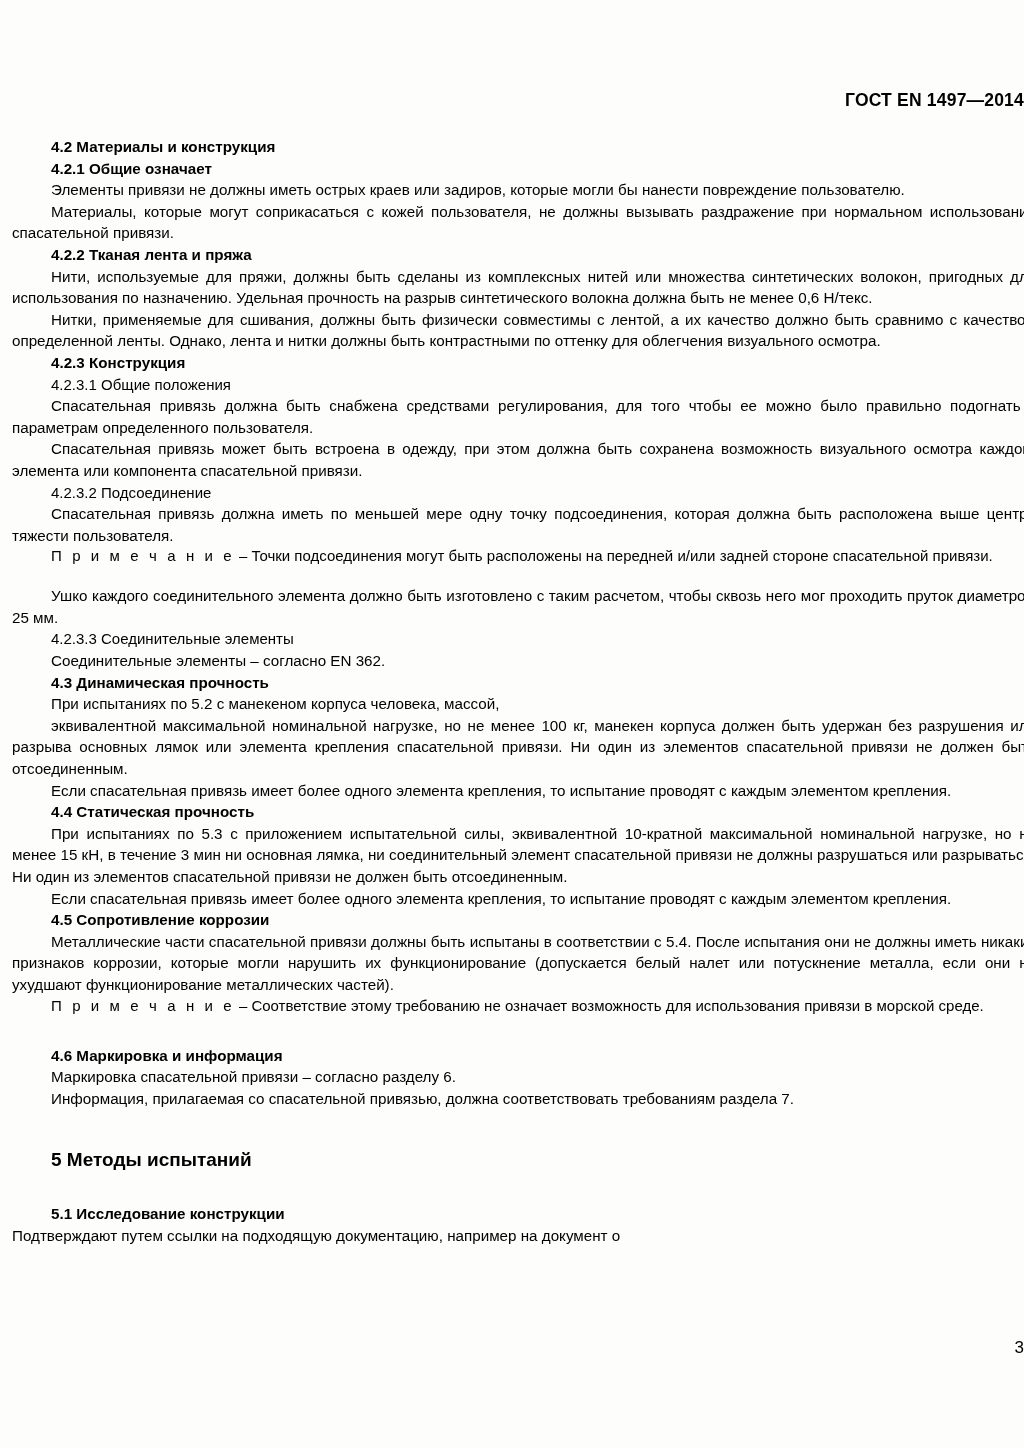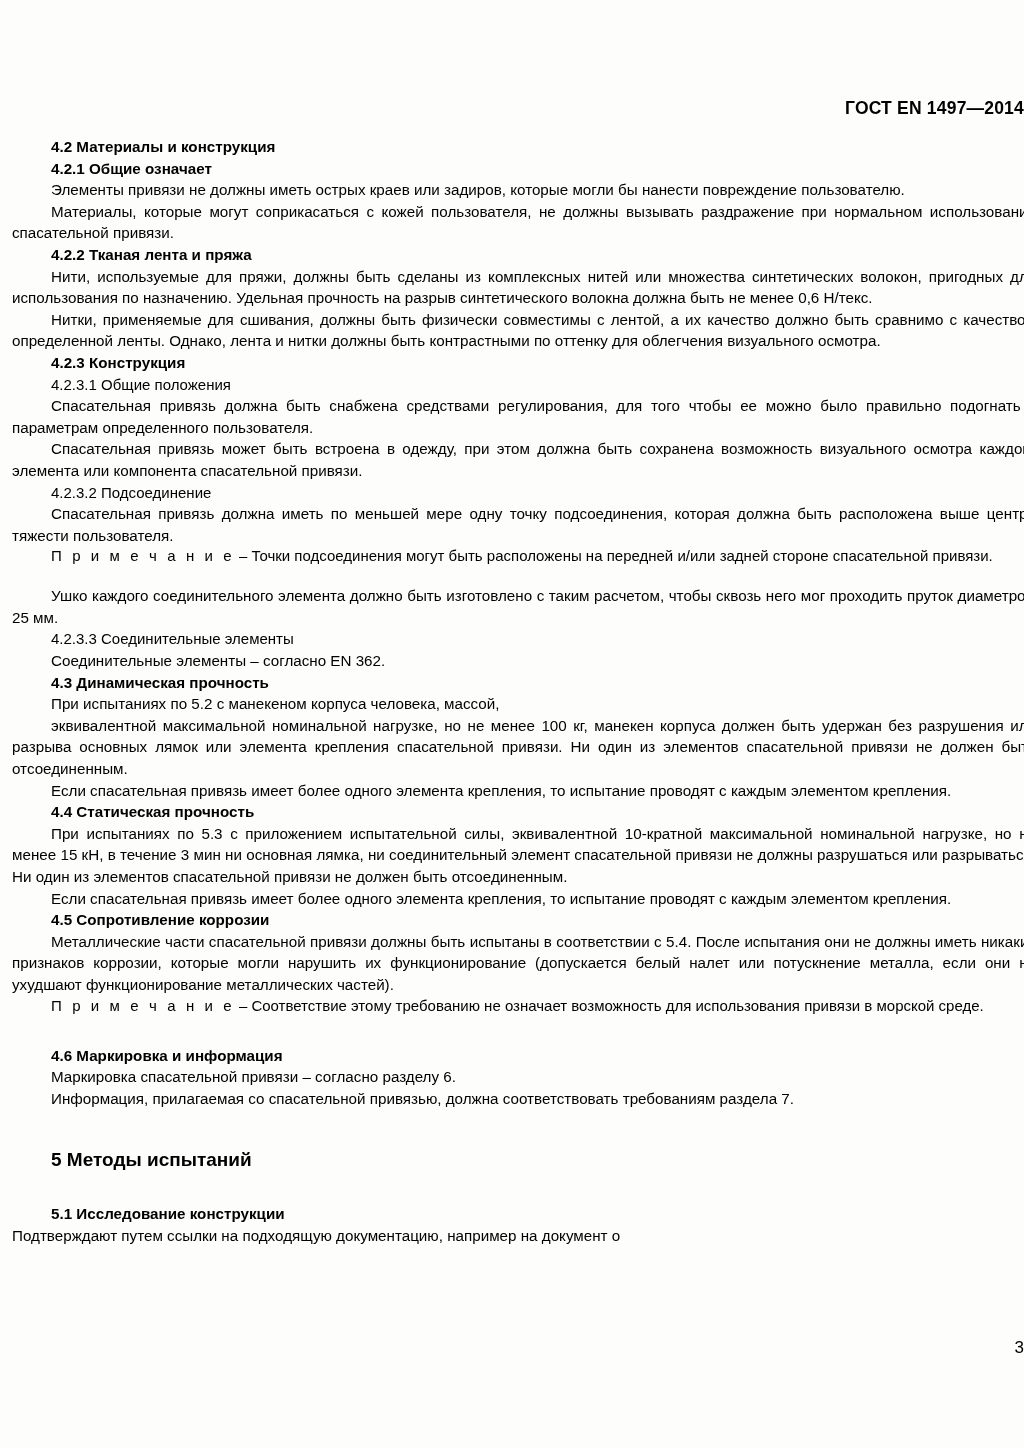--- a/index.html
+++ b/index.html
@@ -21,21 +21,21 @@
   }
   .content {
     position: absolute;
     left: 78px;
     top: 0;
     width: 822px;   
   }
   
   .doc-header {
     position: absolute;
-    top: 98px;
+    top: 90px;
     right: 0;
     width: 100%;
     text-align: right;
     font-size: 17.5px;
     font-weight: bold;
     letter-spacing: 0.2px;
     color: #000;
     white-space: nowrap;
     margin-left: 8px;
   }

